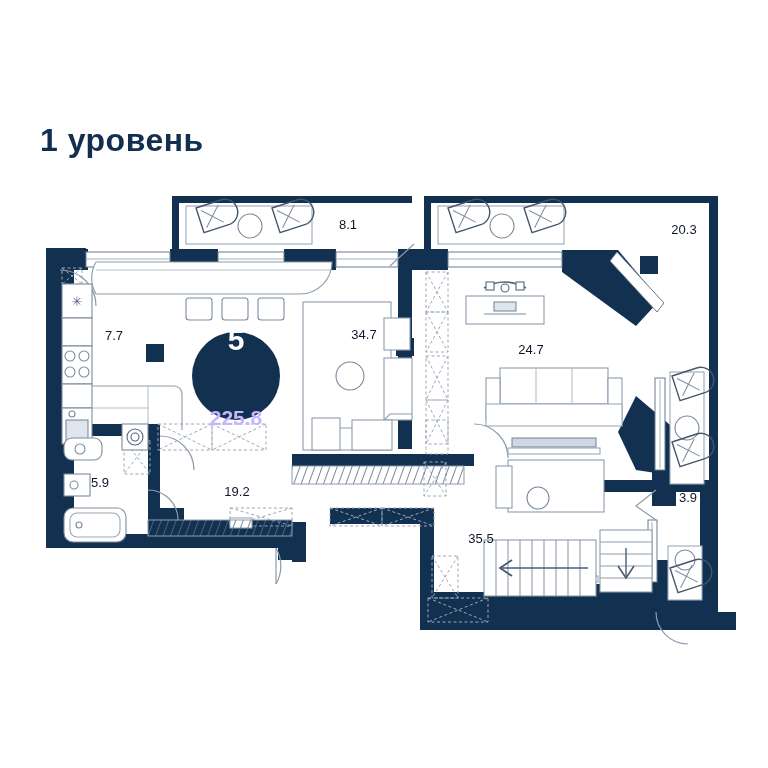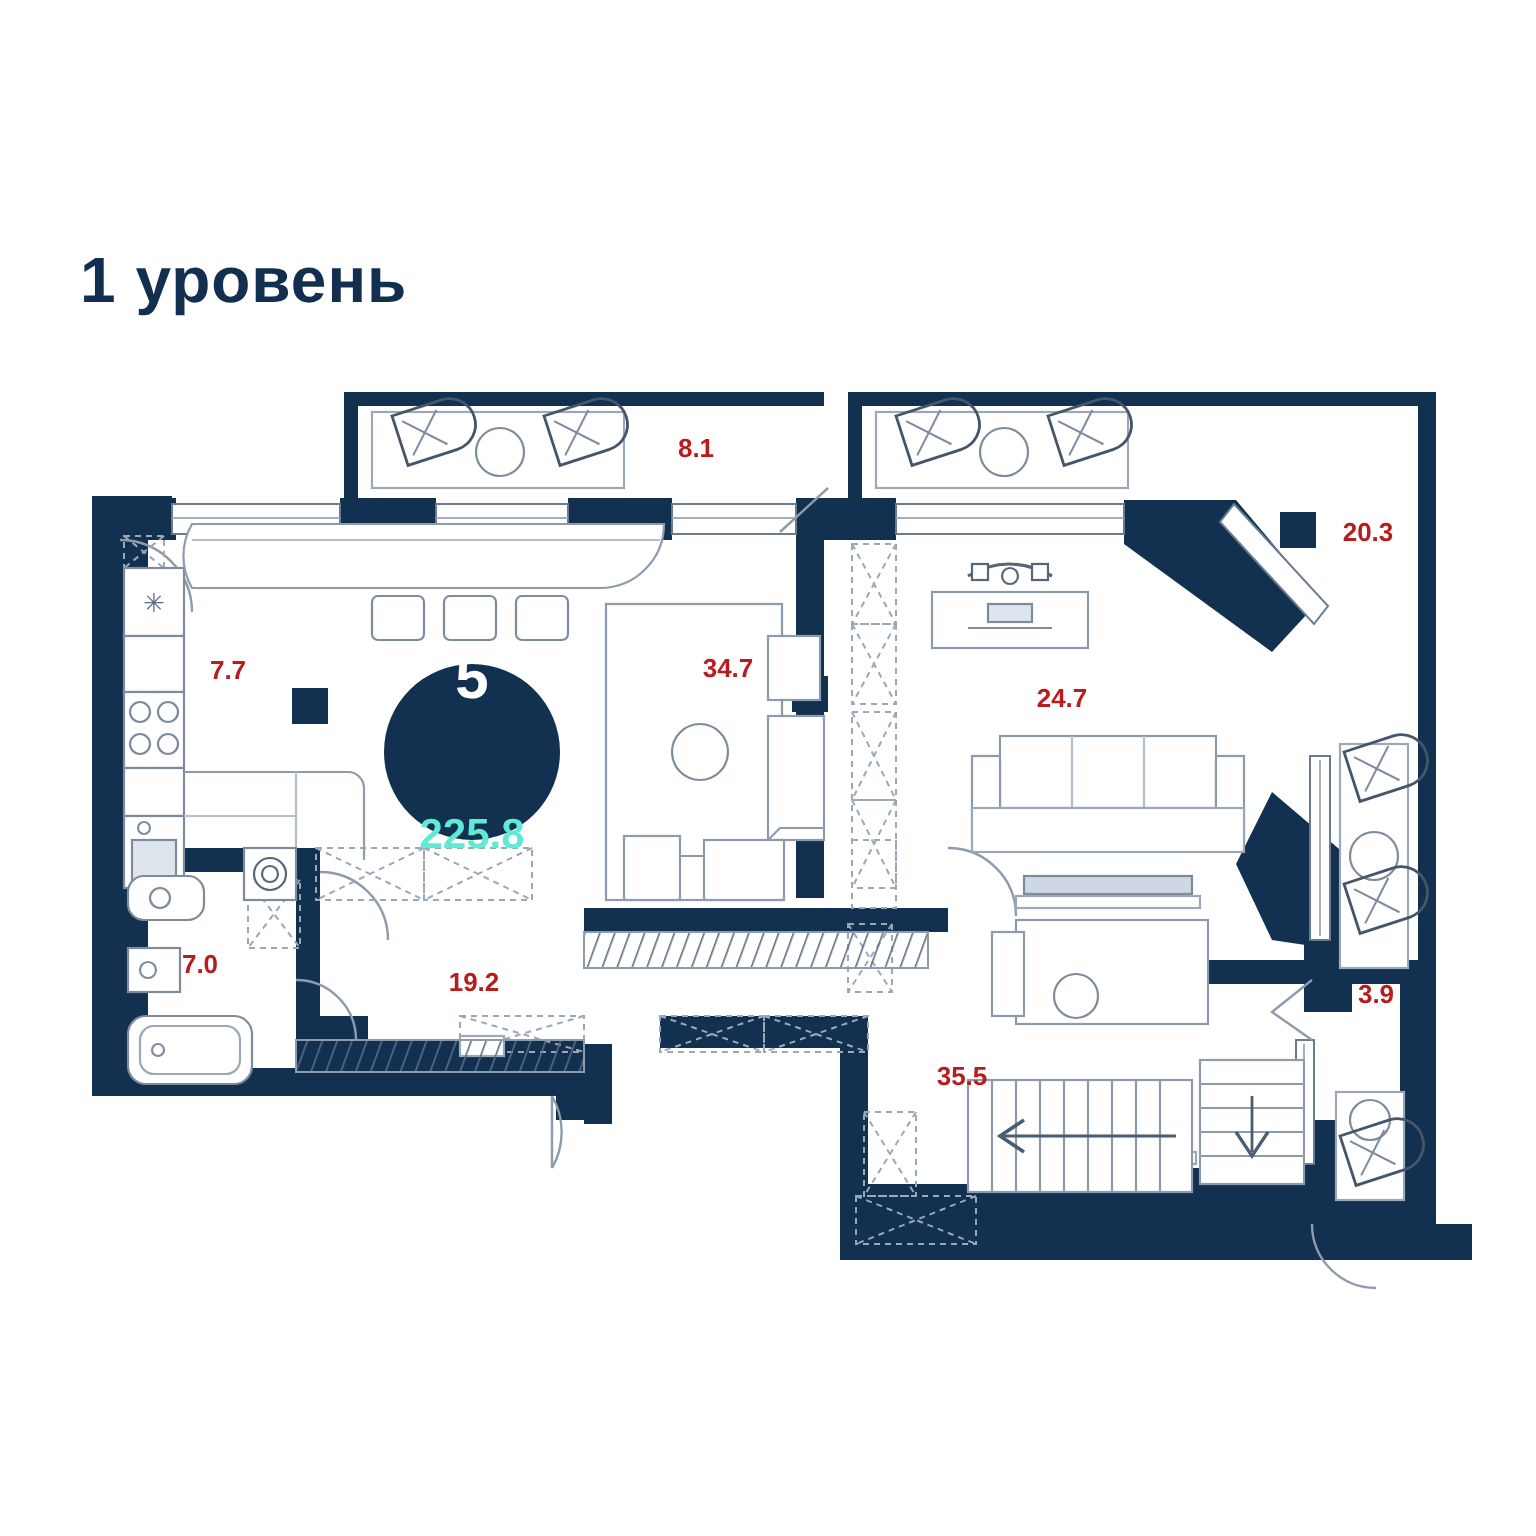--- a/index.html
+++ b/index.html
@@ -4,31 +4,31 @@
 <style>
   html,body{margin:0;padding:0;background:#ffffff;}
   body{width:768px;height:768px;overflow:hidden;font-family:"Liberation Sans",sans-serif;}
   #stage{position:relative;width:768px;height:768px;background:#ffffff;}
   #title{
     position:absolute;left:40px;top:122px;
     font-size:32px;font-weight:bold;color:#132f4f;letter-spacing:0.5px;
   }
   #plan{position:absolute;left:0;top:0;width:768px;height:768px;}
   .area-label{
-    position:absolute;font-size:13px;font-weight:bold;color:#b91c1c;
+    position:absolute;font-size:13px;font-weight:normal;color:#0f172a;
     white-space:nowrap;transform:translate(-50%,-50%);
   }
   #badge{
     position:absolute;width:88px;height:88px;border-radius:50%;
     background:#123050;left:192px;top:332px;
     display:flex;flex-direction:column;align-items:center;justify-content:center;
   }
   #badge .b-rooms{color:#ffffff;font-size:30px;font-weight:bold;line-height:1;margin-bottom:2px;}
   #badge .b-rule{width:62px;height:3px;background:#ffffff;margin:3px 0 3px 0;}
-  #badge .b-area{color:#5eead4;font-size:21px;font-weight:bold;line-height:1;margin-top:44px;}
+  #badge .b-area{color:#c4b5fd;font-size:21px;font-weight:bold;line-height:1;margin-top:44px;}
 </style>
 </head>
 <body>
 
 <div id="stage">
 
   <div id="title">1 уровень</div>
 
   <svg id="plan" viewBox="0 0 768 768">
     <defs>
@@ -370,23 +370,23 @@
       <line x1="600" y1="566" x2="652" y2="566"></line>
       <line x1="600" y1="578" x2="652" y2="578"></line>
       <path d="M626,548 L626,576" stroke="#4a5d75" stroke-width="1.4"></path>
       <path d="M618,566 L626,578 L634,566" fill="none" stroke="#4a5d75" stroke-width="1.6"></path>
     </g>
   </svg>
 
   <div class="area-label" style="left:348px;top:224px;">8.1</div>
   <div class="area-label" style="left:114px;top:335px;">7.7</div>
   <div class="area-label" style="left:364px;top:287px;margin-top:47px;">34.7</div>
-  <div class="area-label" style="left:684px;top:229px;margin-top:37px;">20.3</div>
+  <div class="area-label" style="left:684px;top:229px;">20.3</div>
   <div class="area-label" style="left:531px;top:349px;">24.7</div>
-  <div class="area-label" style="left:100px;top:482px;">7.0</div>
+  <div class="area-label" style="left:100px;top:482px;">5.9</div>
   <div class="area-label" style="left:237px;top:491px;">19.2</div>
   <div class="area-label" style="left:481px;top:538px;">35.5</div>
   <div class="area-label" style="left:688px;top:497px;">3.9</div>
 
   <div id="badge">
     <div class="b-rooms">5</div>
     <div class="b-rule"></div>
     <div class="b-area">225.8</div>
   </div>
 

